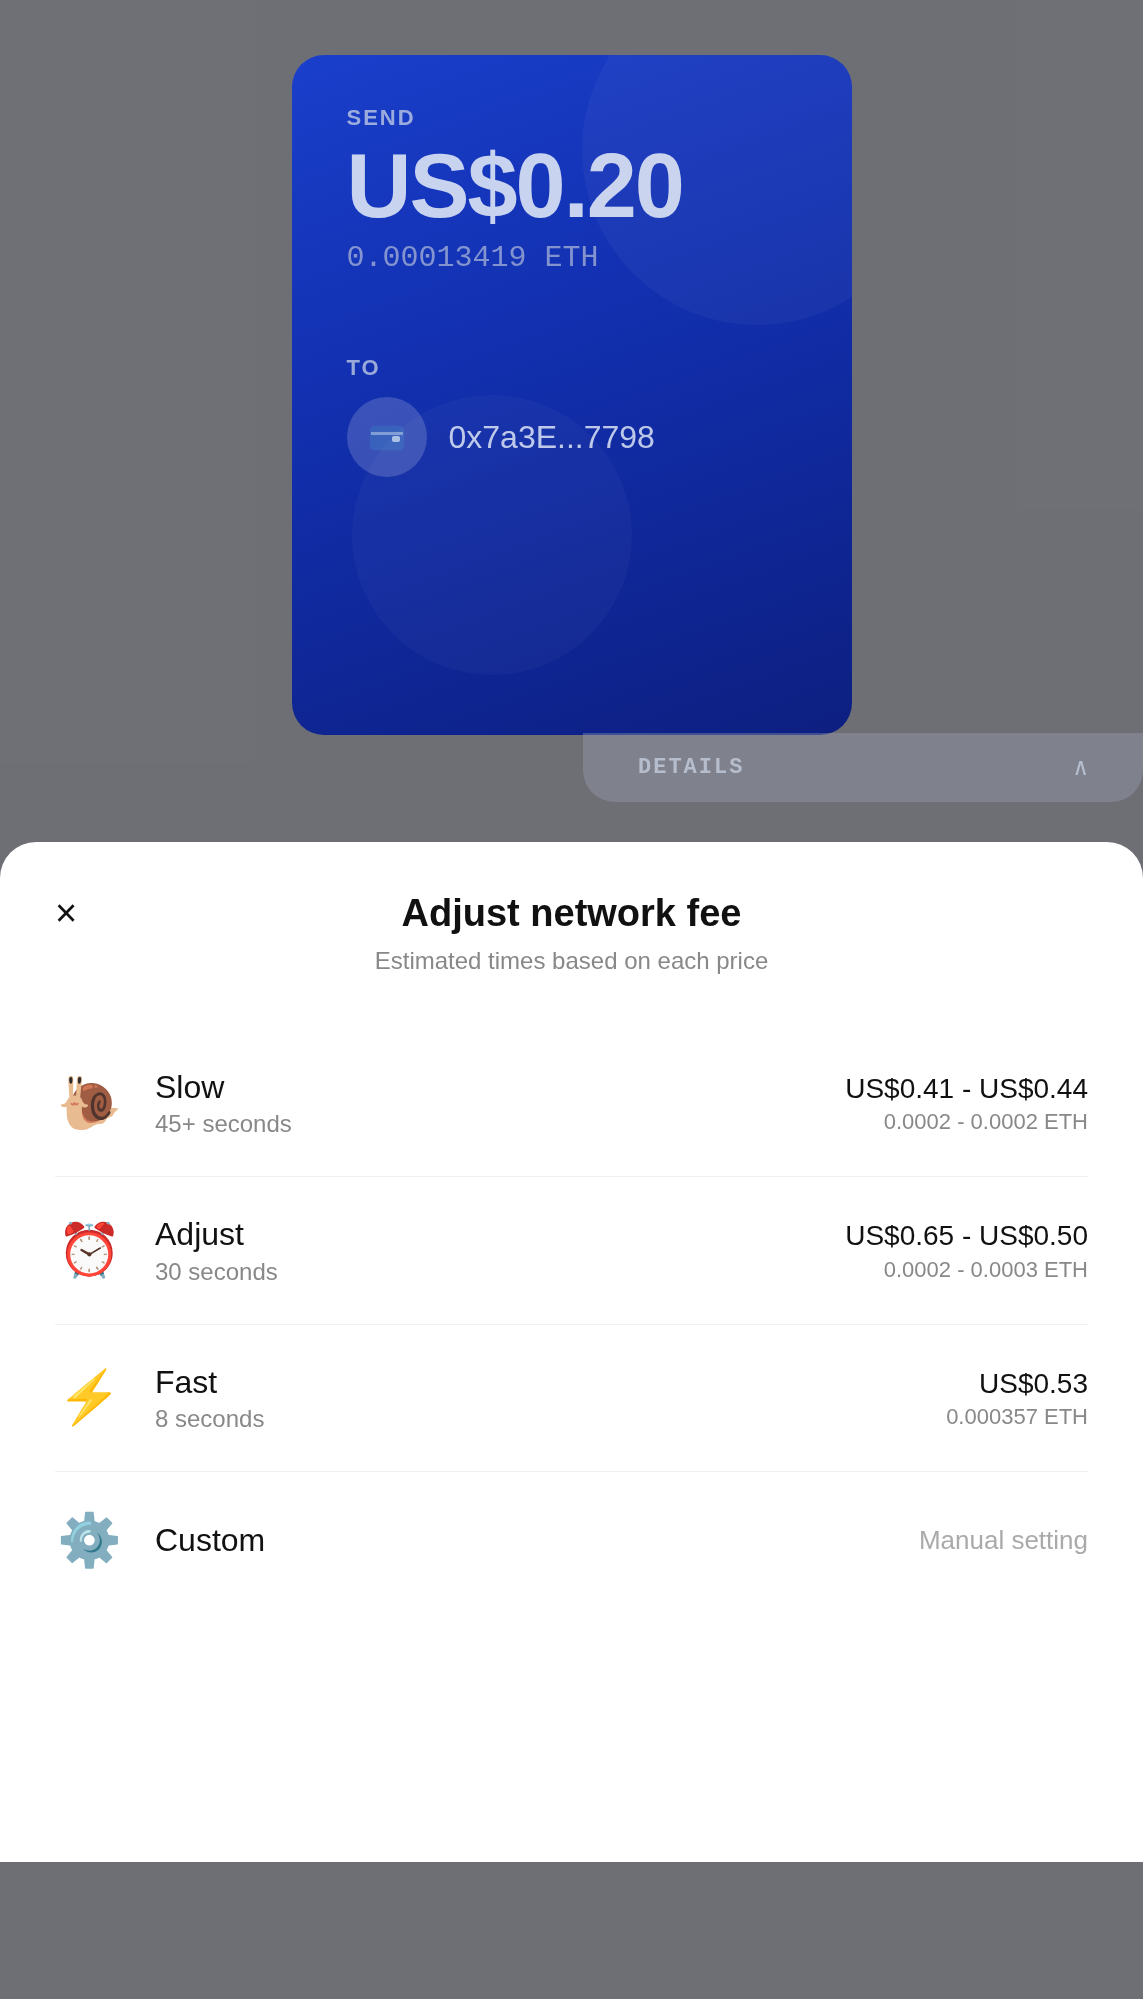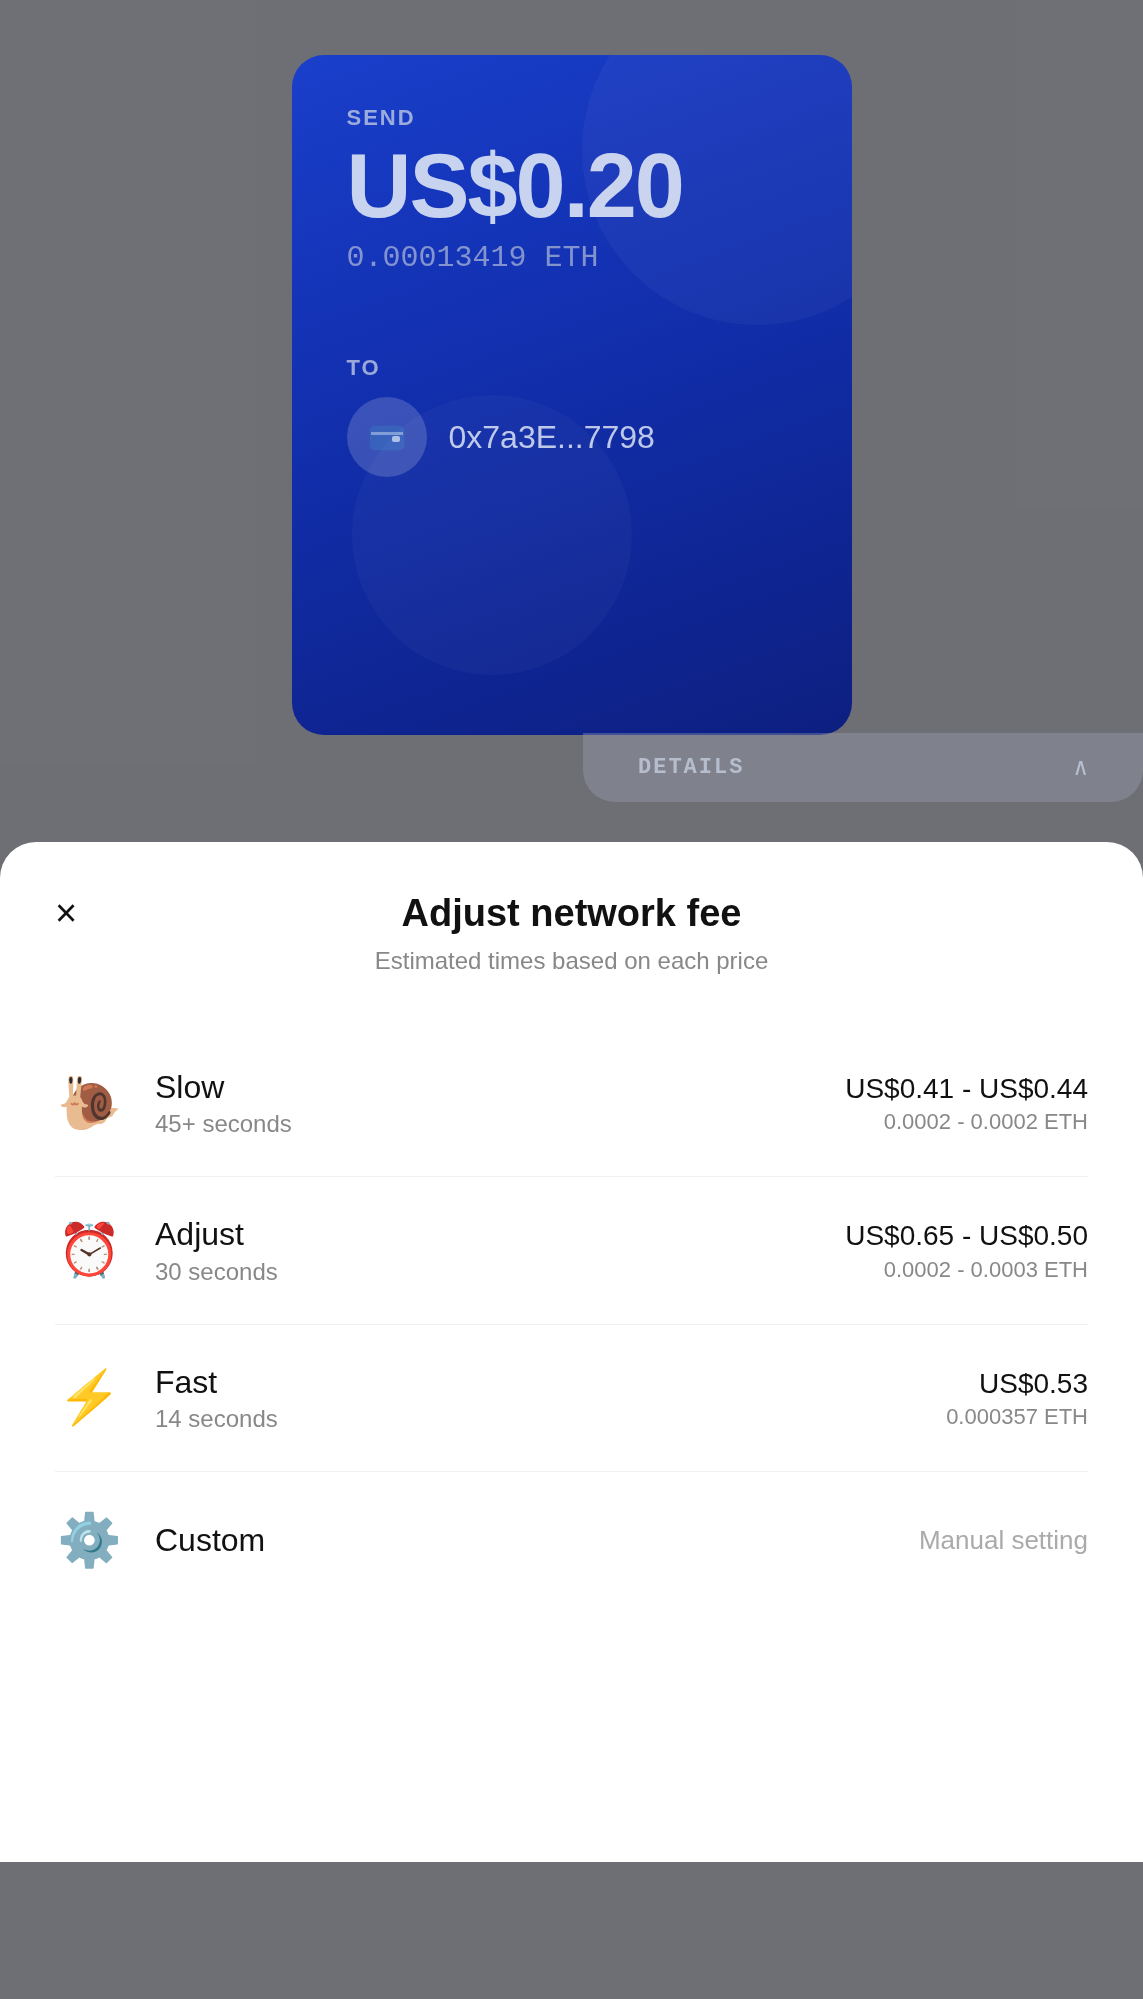--- a/index.html
+++ b/index.html
@@ -327,21 +327,21 @@
       <div class="fee-price">
         <div class="fee-usd">US$0.65 - US$0.50</div>
         <div class="fee-eth">0.0002 - 0.0003 ETH</div>
       </div>
     </div>
 
     <div class="fee-item">
       <div class="fee-emoji">⚡</div>
       <div class="fee-info">
         <div class="fee-name">Fast</div>
-        <div class="fee-time">14 seconds</div>
+        <div class="fee-time">8 seconds</div>
       </div>
       <div class="fee-price">
         <div class="fee-usd">US$0.53</div>
         <div class="fee-eth">0.000357 ETH</div>
       </div>
     </div>
 
     <div class="fee-item">
       <div class="fee-emoji">⚙️</div>
       <div class="fee-info">

